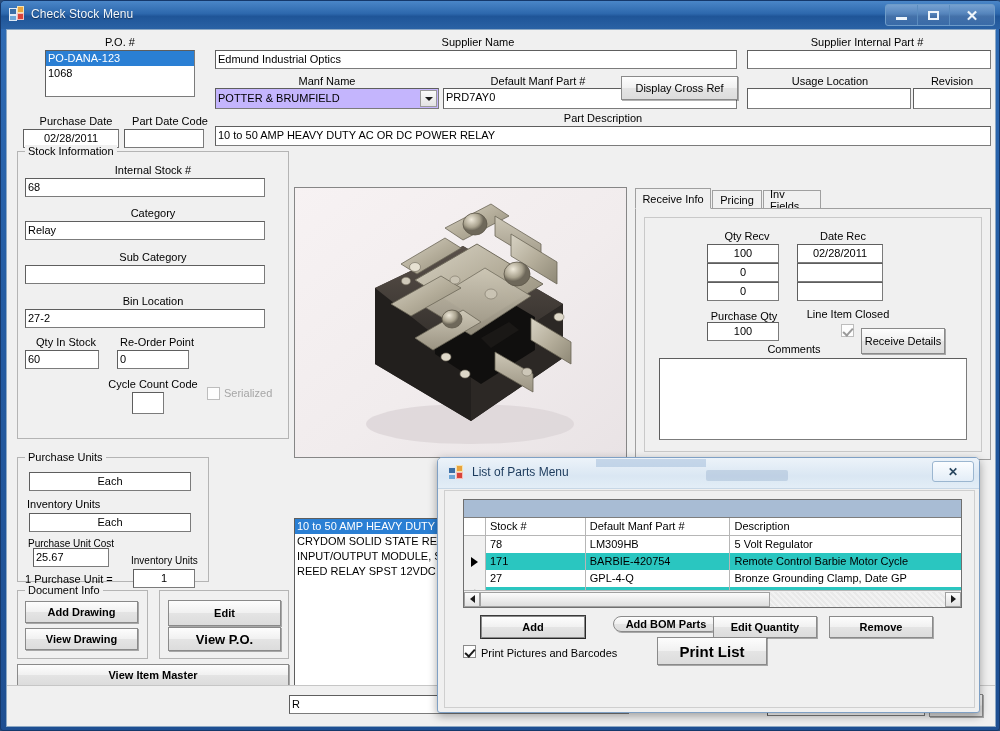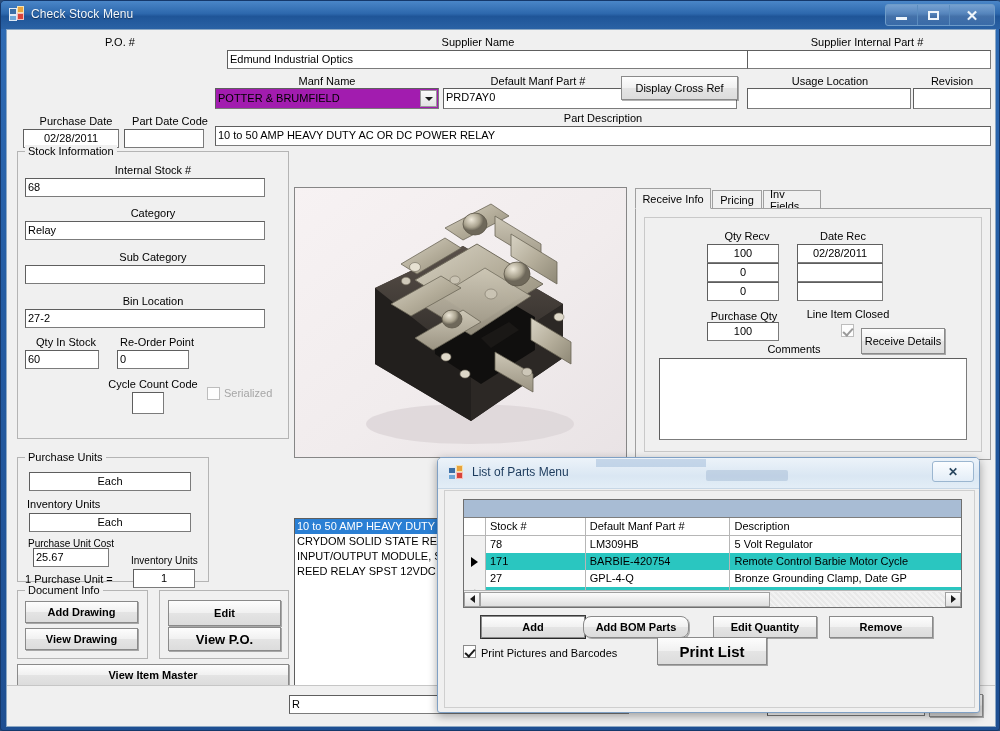--- a/index.html
+++ b/index.html
@@ -138,21 +138,21 @@
     top: -7px; left: 7px;
     background: #f0f0f0;
     padding: 0 3px;
     font-size: 11px;
   }
 
   
   .combo {
     position: absolute;
     box-sizing: border-box;
-    background: #a21caf;
+    background: #c4b5fd;
     border: 1px solid #7b7b7b;
     border-top-color: #5e5e5e;
     border-left-color: #5e5e5e;
     font-size: 11px;
     padding: 1px 2px;
     line-height: 16px;
     overflow: hidden;
     white-space: nowrap;
   }
   .combo .arrowbox {
@@ -422,29 +422,33 @@
         </div>
       <div class="tb-btn">
           <span class="glyph-close">✕</span>
         </div>
     </div>
   </div>
 
   <div id="client">
 
     <div class="lbl center" style="left:48px; top:6px; width:130px;">P.O. #</div>
+    <div class="listbox" style="left:38px; top:20px; width:150px; height:47px;">
+      <div class="row sel">PO-DANA-123</div>
+      <div class="row">1068</div>
+    </div>
 
     <div class="lbl center" style="left:10px; top:85px; width:118px;text-align:center;">Purchase Date</div>
     <div class="fld ctr" style="left:16px; top:99px; width:96px; height:19px;">02/28/2011</div>
 
     <div class="lbl center" style="left:108px; top:85px; width:110px;">Part Date Code</div>
     <div class="fld" style="left:117px; top:99px; width:80px; height:19px;"></div>
 
     <div class="lbl center" style="left:212px; top:6px; width:518px;">Supplier Name</div>
-    <div class="fld" style="left:220px; top:20px; width:522px; height:19px;">Edmund Industrial Optics</div>
+    <div class="fld" style="left:208px; top:20px; width:522px; height:19px;">Edmund Industrial Optics</div>
 
     <div class="lbl center" style="left:208px; top:45px; width:224px;">Manf Name</div>
     <div class="combo" style="left:208px; top:58px; width:224px; height:21px;">
       <span>POTTER &amp; BRUMFIELD</span>
       <span class="arrowbox">
           <span class="tri-down"></span>
         </span>
     </div>
 
     <div class="lbl center" style="left:436px; top:45px; width:190px;">Default Manf Part #</div>
@@ -700,21 +704,21 @@
             <div class="sb-track">
               <div class="sb-thumb" style="width:290px;"></div>
             </div>
             <div class="sb-arrow">
                 <span class="tri-right"></span>
               </div>
           </div>
         </div>
 
         <div class="btn bold" style="left:36px; top:125px; width:104px; height:22px; box-shadow:1px 1px 0 rgba(0,0,0,0.30), 0 0 0 1px #3a3a3a;">Add</div>
-        <div class="btn bold" style="left:138px; top:125px; width:106px; height:22px;border-radius:8px;">Add BOM Parts</div>
+        <div class="btn bold" style="left:168px; top:125px; width:106px; height:16px;border-radius:8px;">Add BOM Parts</div>
         <div class="btn bold" style="left:268px; top:125px; width:104px; height:22px;">Edit Quantity</div>
         <div class="btn bold" style="left:384px; top:125px; width:104px; height:22px;">Remove</div>
 
         <div class="cbx checked" style="left:18px; top:154px;"></div>
         <div class="lbl" style="left:36px; top:156px;">Print Pictures and Barcodes</div>
 
         <div class="btn bold" style="left:212px; top:146px; width:110px; height:28px; font-size:15px;">Print List</div>
       </div>
     </div>
 

